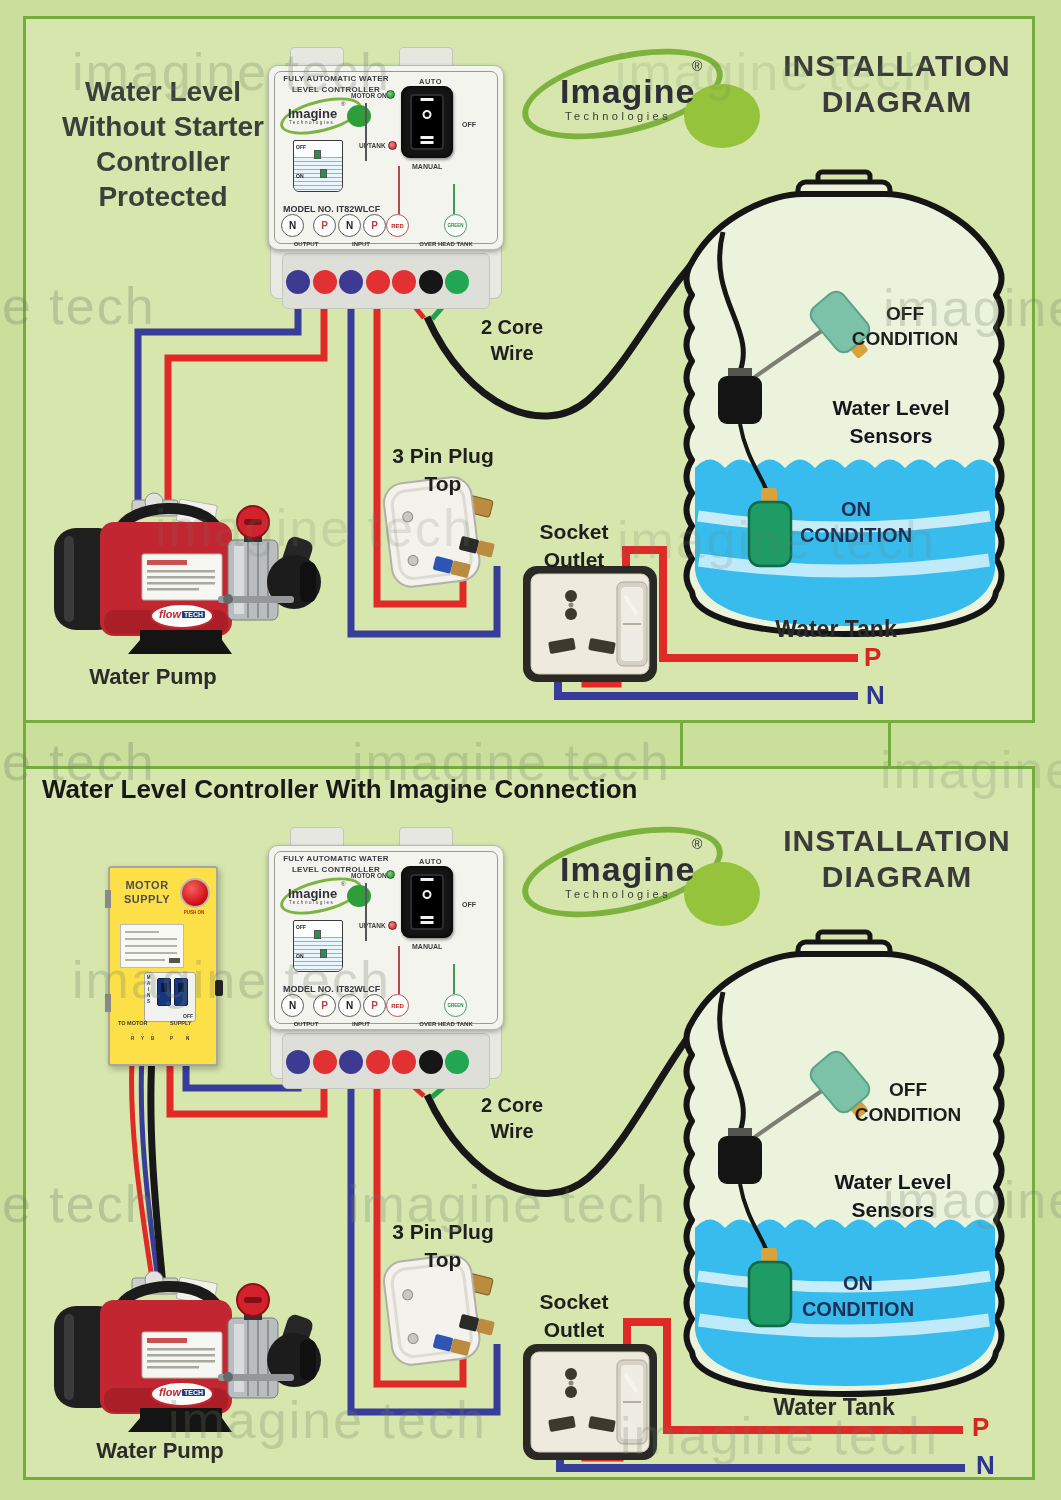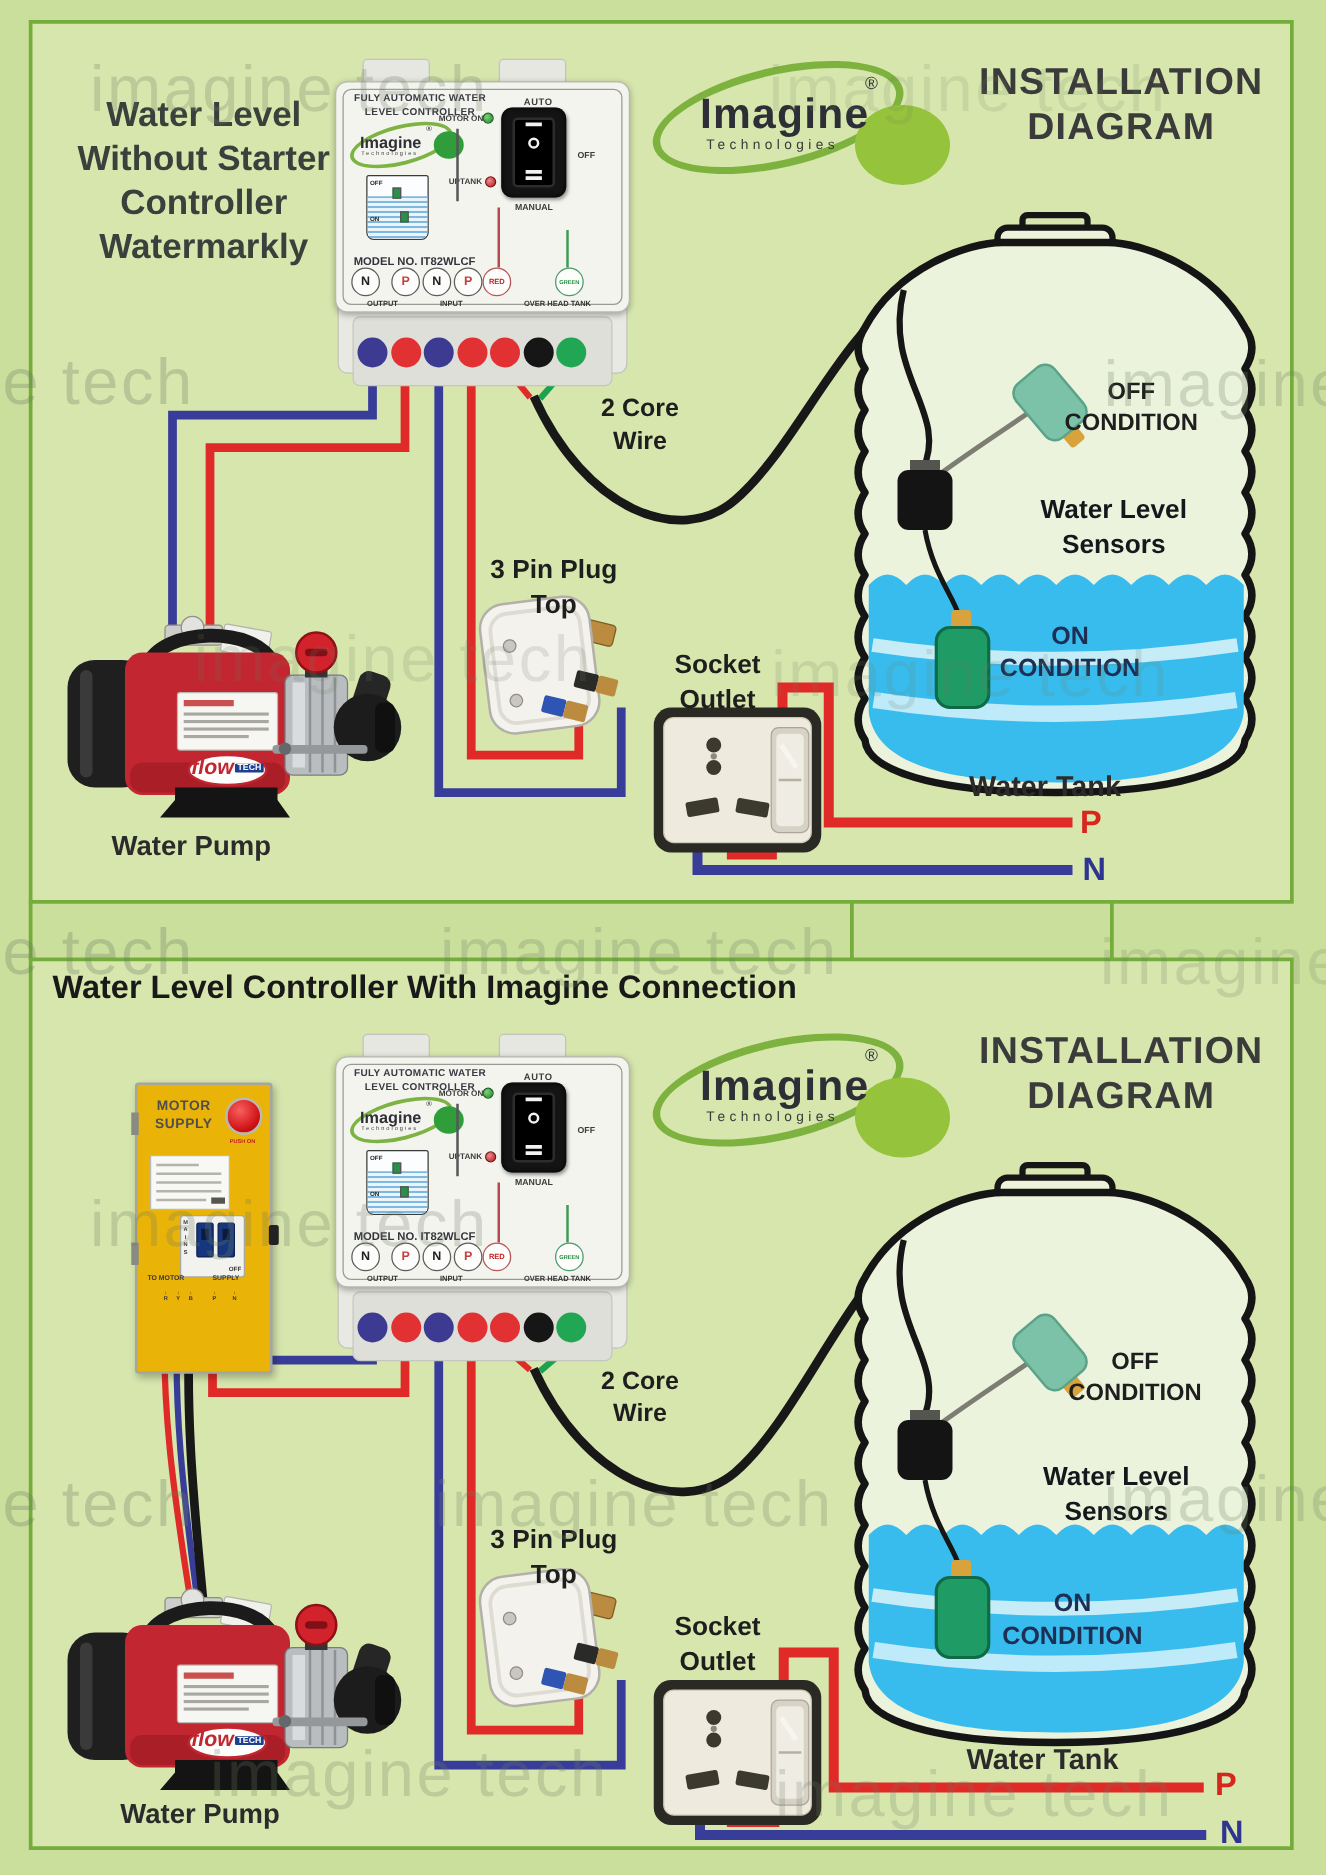--- a/index.html
+++ b/index.html
@@ -46,42 +46,42 @@
   .mini-tank{position:absolute;left:24px;top:74px;width:50px;height:52px;background:#fbfdff;border:1.5px solid #3a3a3a;border-radius:2px 2px 6px 6px;overflow:hidden;}
   .mt-water{position:absolute;left:0;right:0;bottom:0;height:68%;background:repeating-linear-gradient(180deg,#7fb8dc 0 1.5px,#eaf4fb 1.5px 4px);}
   .mt-f{position:absolute;width:7px;height:9px;background:#2a8f4a;border:1px solid #555;}
   .mt-lbl{position:absolute;font-weight:bold;font-size:5px;color:#222;z-index:2;}
   .hairline{position:absolute;width:1.5px;}
   .term{position:absolute;top:148px;width:23px;height:23px;border:1.5px solid #5c5c5c;border-radius:50%;background:#fdfdfb;display:flex;align-items:center;justify-content:center;font-weight:bold;font-size:10px;color:#222;}
   .grp{position:absolute;top:175px;font-weight:bold;font-size:6px;color:#333;text-align:center;}
   .dots{position:absolute;top:223px;left:18px;display:flex;gap:2.5px;z-index:3;}
   .d{width:24px;height:24px;border-radius:50%;}
   
-  .starter{position:absolute;left:108px;top:866px;width:110px;height:233px;z-index:10;background:#eab308;border:2px solid #a6a69e;border-radius:3px;box-shadow:2px 3px 6px rgba(0,0,0,.25);}
+  .starter{position:absolute;left:108px;top:866px;width:110px;height:200px;z-index:10;background:#fde047;border:2px solid #a6a69e;border-radius:3px;box-shadow:2px 3px 6px rgba(0,0,0,.25);}
   .st-hinge{position:absolute;left:-5px;width:6px;height:18px;background:#8a8a84;}
   .st-title{position:absolute;left:4px;top:10px;width:66px;text-align:center;font-weight:bold;font-size:11px;line-height:1.3;color:#4e4e52;letter-spacing:.5px;}
   .st-btn{position:absolute;right:6px;top:10px;width:30px;height:30px;border-radius:50%;background:radial-gradient(circle at 38% 32%,#f8605e,#d01216 65%,#8f0a0e);border:2px solid #b9b9b1;}
   .st-push{position:absolute;right:1px;top:42px;width:42px;text-align:center;font-weight:bold;font-size:4.5px;color:#c0221f;}
   .st-label{position:absolute;left:10px;top:56px;width:64px;height:44px;background:#f8f8f4;border:1px solid #bbb;}
   .st-bar{position:absolute;left:4px;height:2px;background:#b4b4ac;}
   .st-chip{position:absolute;right:3px;bottom:4px;width:11px;height:5px;background:#56564f;}
   .st-brk{position:absolute;left:34px;top:104px;width:52px;height:50px;background:#f2f2ee;border:1px solid #a8a8a0;border-radius:3px;}
   .st-mains{position:absolute;left:1px;top:2px;font-weight:bold;font-size:4.5px;color:#333;writing-mode:vertical-lr;text-orientation:upright;letter-spacing:1px;}
   .st-rk{position:absolute;top:5px;width:14px;height:28px;background:#16377e;border:1px solid #0c2152;border-radius:2px;}
   .st-rk i{position:absolute;left:3px;top:4px;width:6px;height:9px;background:#0a1a40;display:block;}
   .st-off{position:absolute;right:2px;bottom:2px;font-weight:bold;font-size:5px;color:#333;}
   .st-knob{position:absolute;right:-7px;top:112px;width:8px;height:16px;background:#222;border-radius:2px;}
   .st-bot{position:absolute;font-weight:bold;font-size:5.5px;color:#3a3a3a;}
   .st-term{position:absolute;top:163px;font-weight:bold;font-size:4.5px;color:#333;}
   .st-term::before{content:"↓";display:block;font-size:4px;text-align:center;color:#333;}
   
   .wm{position:absolute;font-size:52px;letter-spacing:2px;color:#6e7d62;z-index:40;pointer-events:none;white-space:nowrap;}
   .pnote{position:absolute;left:530px;top:1436px;transform:translateX(-50%);font-weight:bold;font-size:21px;color:#f6f6ef;text-shadow:0 1px 2px rgba(70,70,70,.95),0 0 7px rgba(100,100,100,.6);z-index:45;white-space:nowrap;}
   .badge{position:absolute;transform:translate(-50%,-50%);display:flex;align-items:center;gap:1px;z-index:11;}
-  .badge .b1{font-style:italic;font-weight:bold;font-size:17px;color:#c22630;}
+  .badge .b1{font-style:italic;font-weight:bold;font-size:11px;color:#c22630;}
   .badge .b2{font-weight:bold;font-size:7px;color:#fff;background:#1d3f8f;padding:0 2px;border-radius:1px;}
 </style>
 </head>
 <body>
 
 <div id="root">
 
   <div class="panel" id="p1" style="left:23px;top:16px;width:1012px;height:707px;"></div>
   <div class="panel" id="p2" style="left:23px;top:766px;width:1012px;height:714px;"></div>
   <div class="connector" style="left:23px;top:721px;height:47px;"></div>
@@ -219,21 +219,21 @@
     <use href="#g-plug" x="372" y="474"></use>
     <use href="#g-plug" x="372" y="1252"></use>
     <use href="#g-socket" x="523" y="566"></use>
     <use href="#g-socket" x="523" y="1344"></use>
   </svg>
 
   <div class="title1">
     <div>Water Level</div>
     <div>Without Starter</div>
     <div>Controller</div>
-    <div>Watermarkly</div>
+    <div>Protected</div>
   </div>
 
   <div class="install" style="left:897px;top:48px;">
     <div>INSTALLATION</div>
     <div>DIAGRAM</div>
   </div>
 
   <div class="logo" style="left:520px;top:48px;">
     <div class="lg-ell"></div>
     <div class="lg-ball"></div>

